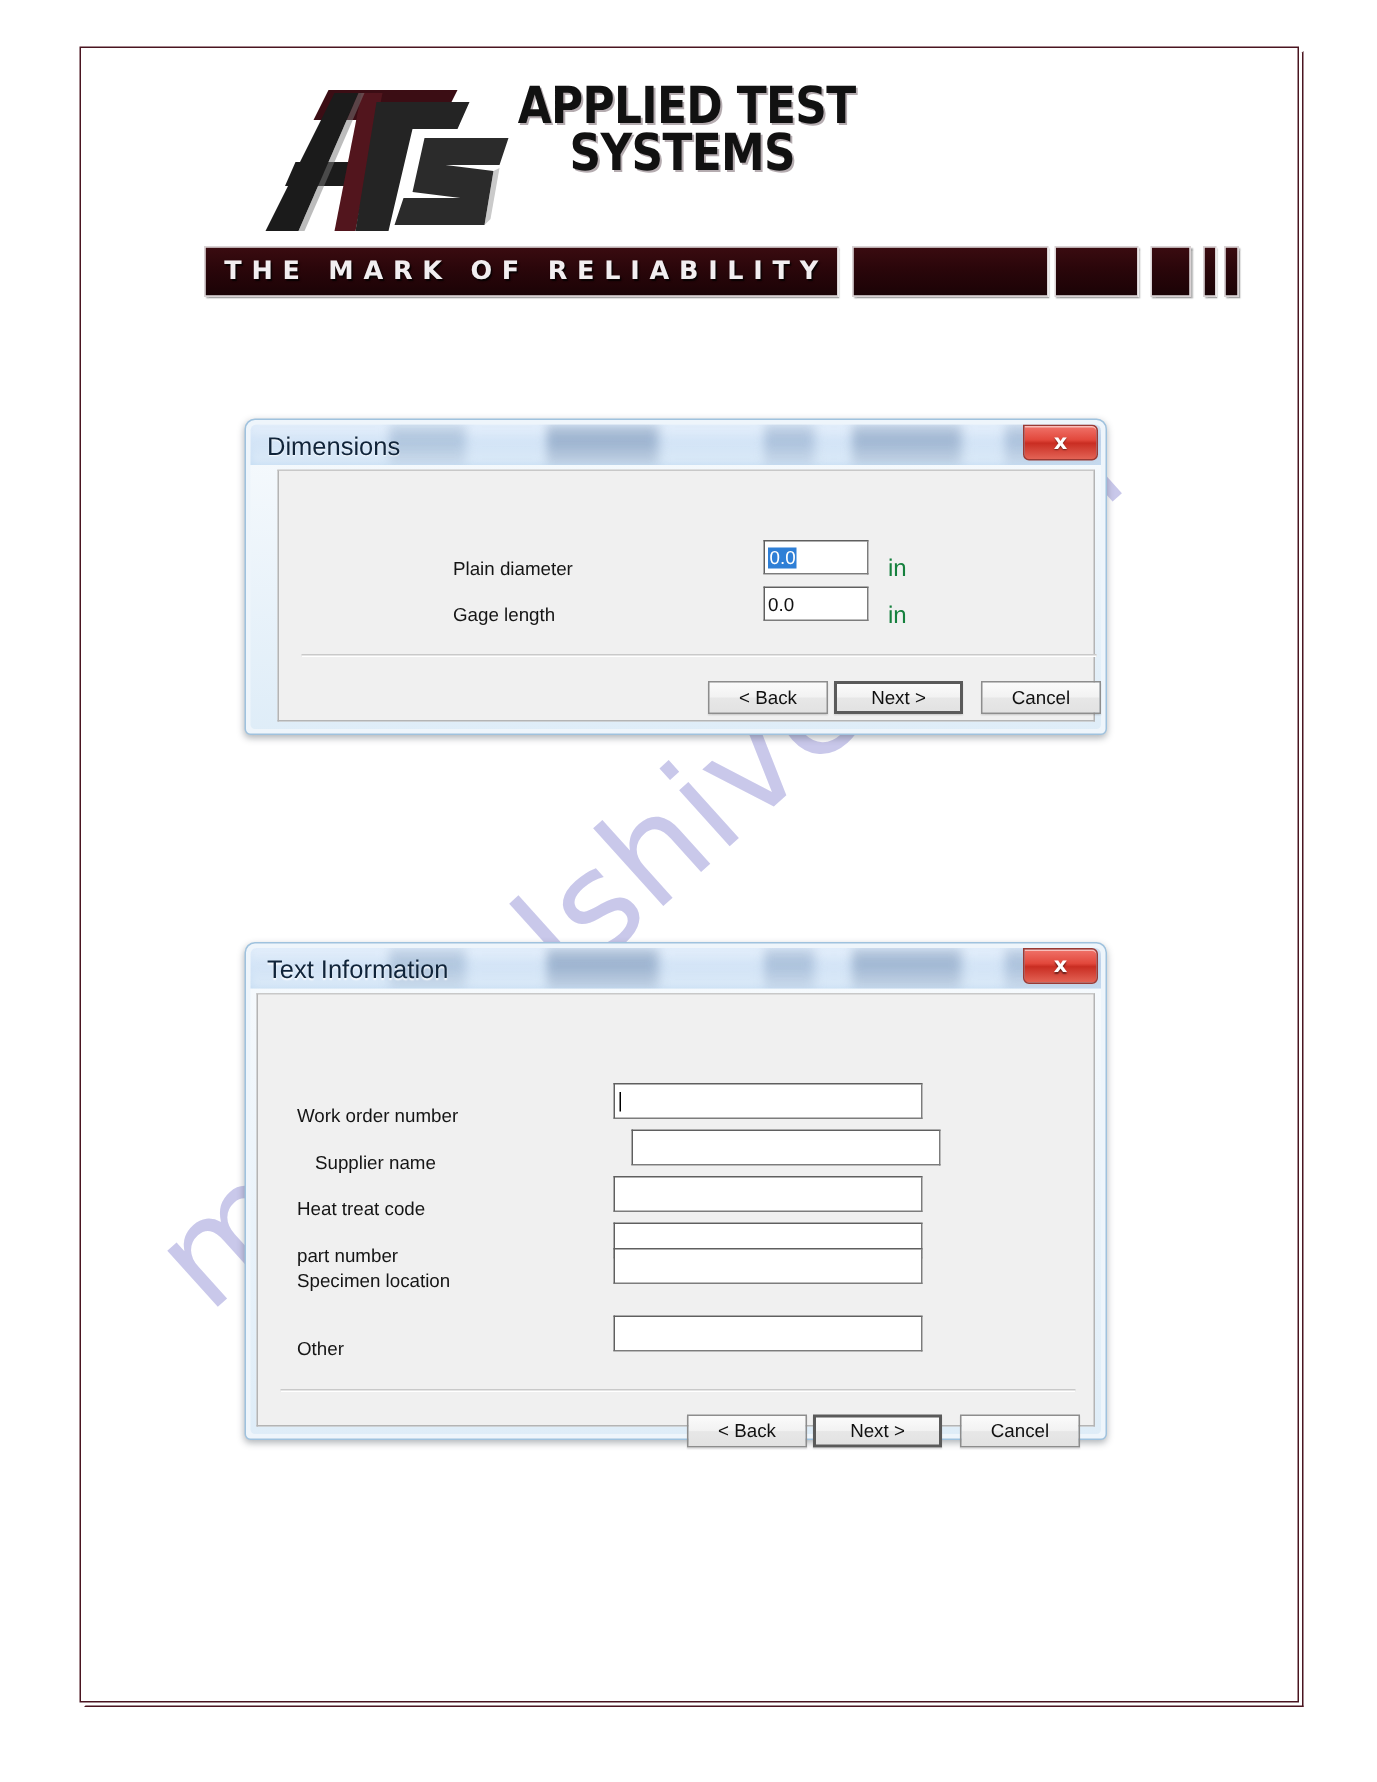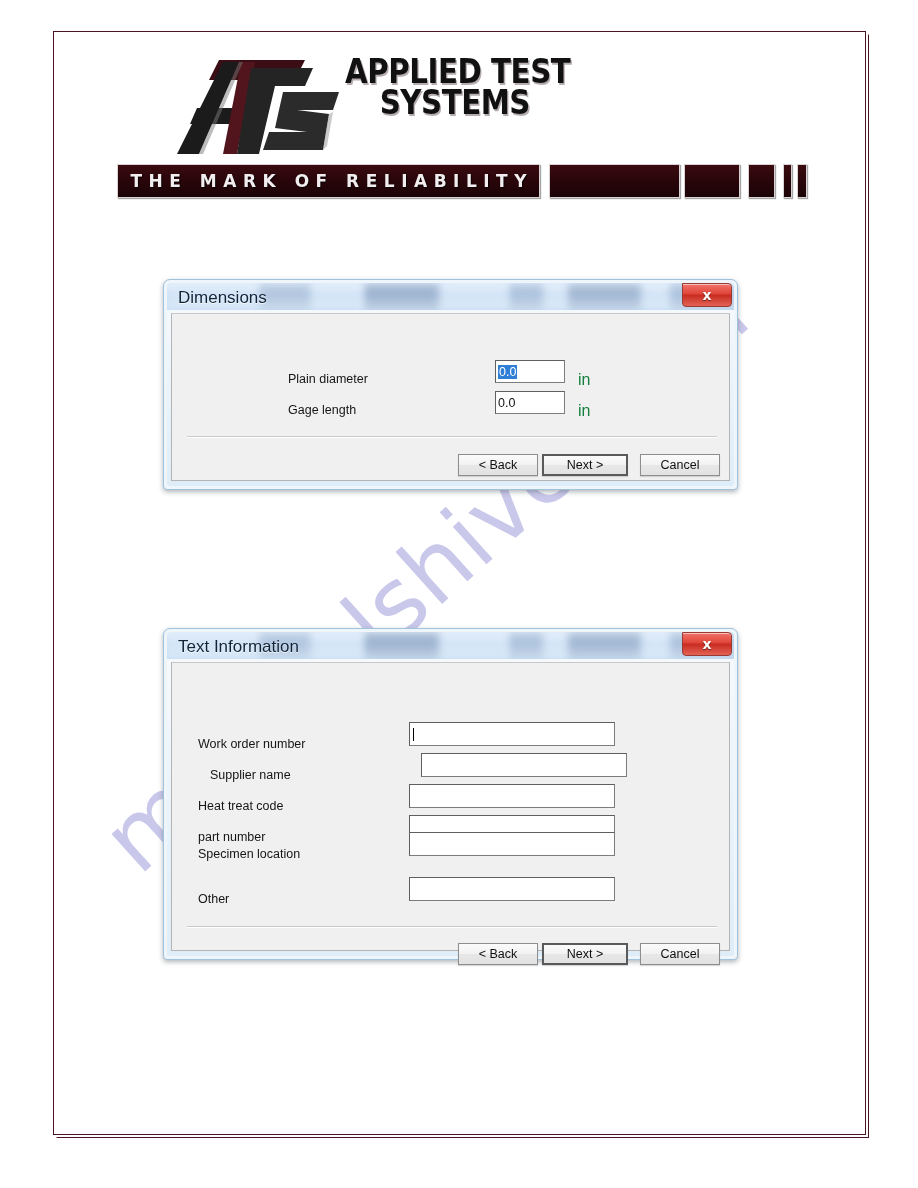--- a/index.html
+++ b/index.html
@@ -93,21 +93,21 @@
     letter-spacing: -0.6px;
     white-space: nowrap;
     text-shadow: 2px 2px 0 rgba(120,110,115,0.55);
   }
   #manual-title .mt-line.line1 { text-align: left; }
   #manual-title .mt-line.line2 { text-align: right; padding-right: 8px; margin-top: 4px; }
 
   
   #bar-row {
     position: absolute;
-    left: 64px;
+    left: 83px;
     top: 132px;
     height: 28px;
     width: 700px;
   }
   .bar-seg {
     position: absolute;
     top: 0;
     height: 34px;
     background: linear-gradient(180deg,#3a0b10 0%, #2a060a 45%, #1b0306 100%);
     border: 1px solid #d9d2d4;
@@ -312,21 +312,21 @@
     box-sizing: border-box;
     font-family: "Liberation Sans", sans-serif;
     box-shadow: 0 1px 1px rgba(0,0,0,0.13);
   }
   .btn.focused {
     border: 2px solid #5a5a5a;
   }
 
   
   #dialog-dimensions { left: 163px; top: 279px; width: 575px; height: 211px; }
-  #dialog-dimensions .dlg-body { margin: 3px 4px 4px 4px; height: 168px; }
+  #dialog-dimensions .dlg-body { margin: 3px 4px 4px 18px; height: 168px; }
 
   
   #dialog-textinfo { left: 163px; top: 628px; width: 575px; height: 332px; }
   #dialog-textinfo .dlg-body { margin: 3px 4px 4px 4px; height: 289px; }
 </style>
 </head>
 <body>
 
 <div id="page-frame"></div>
 

